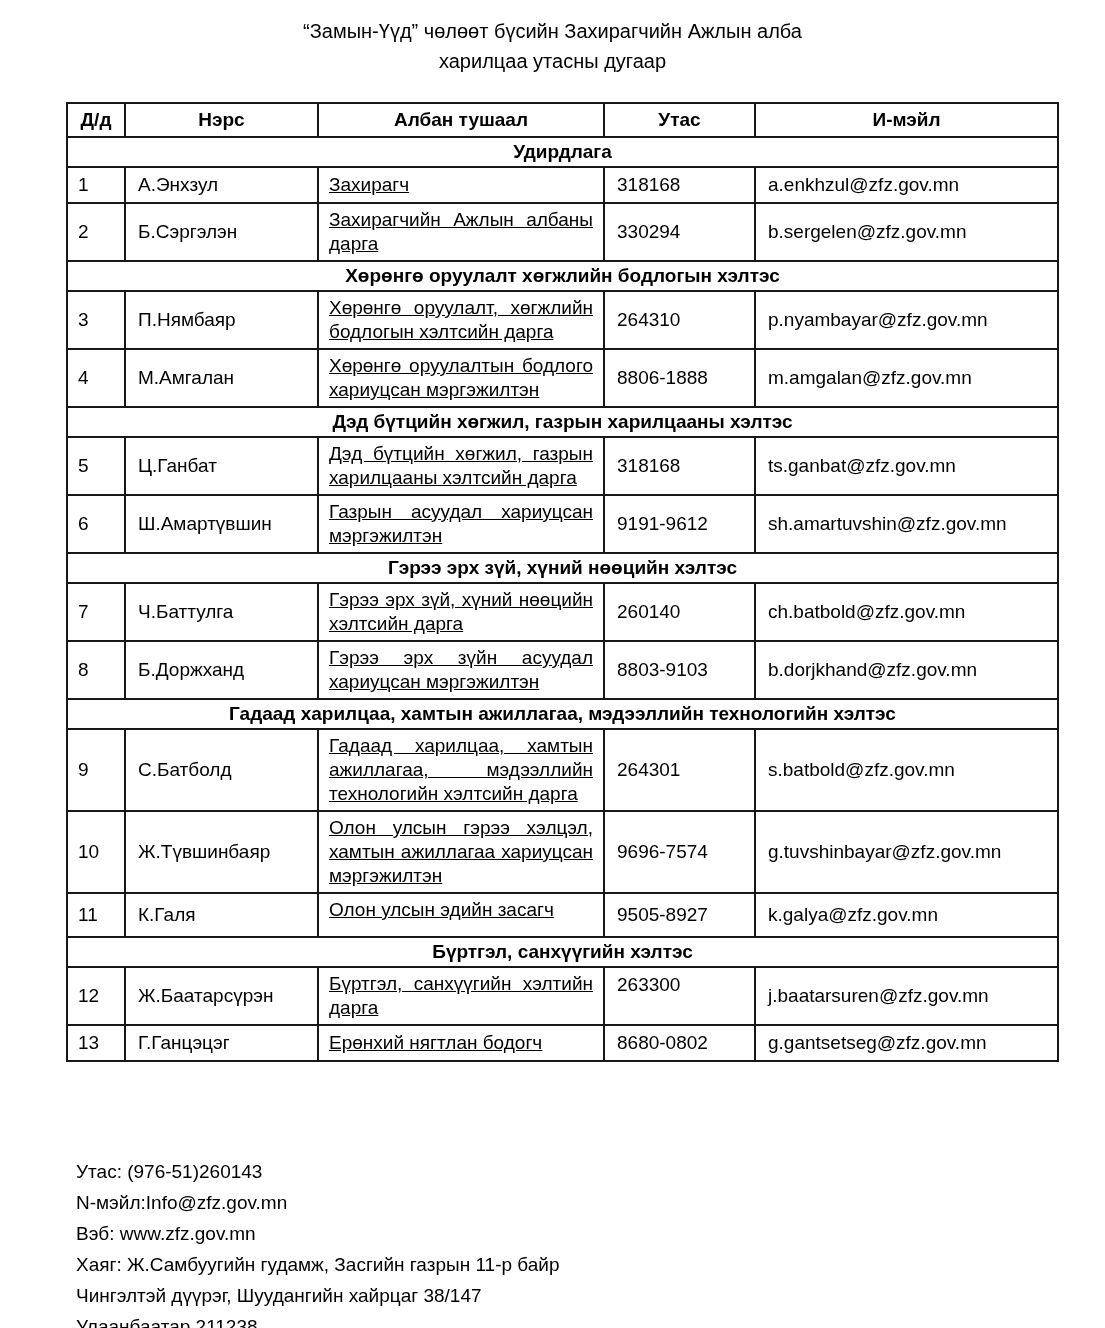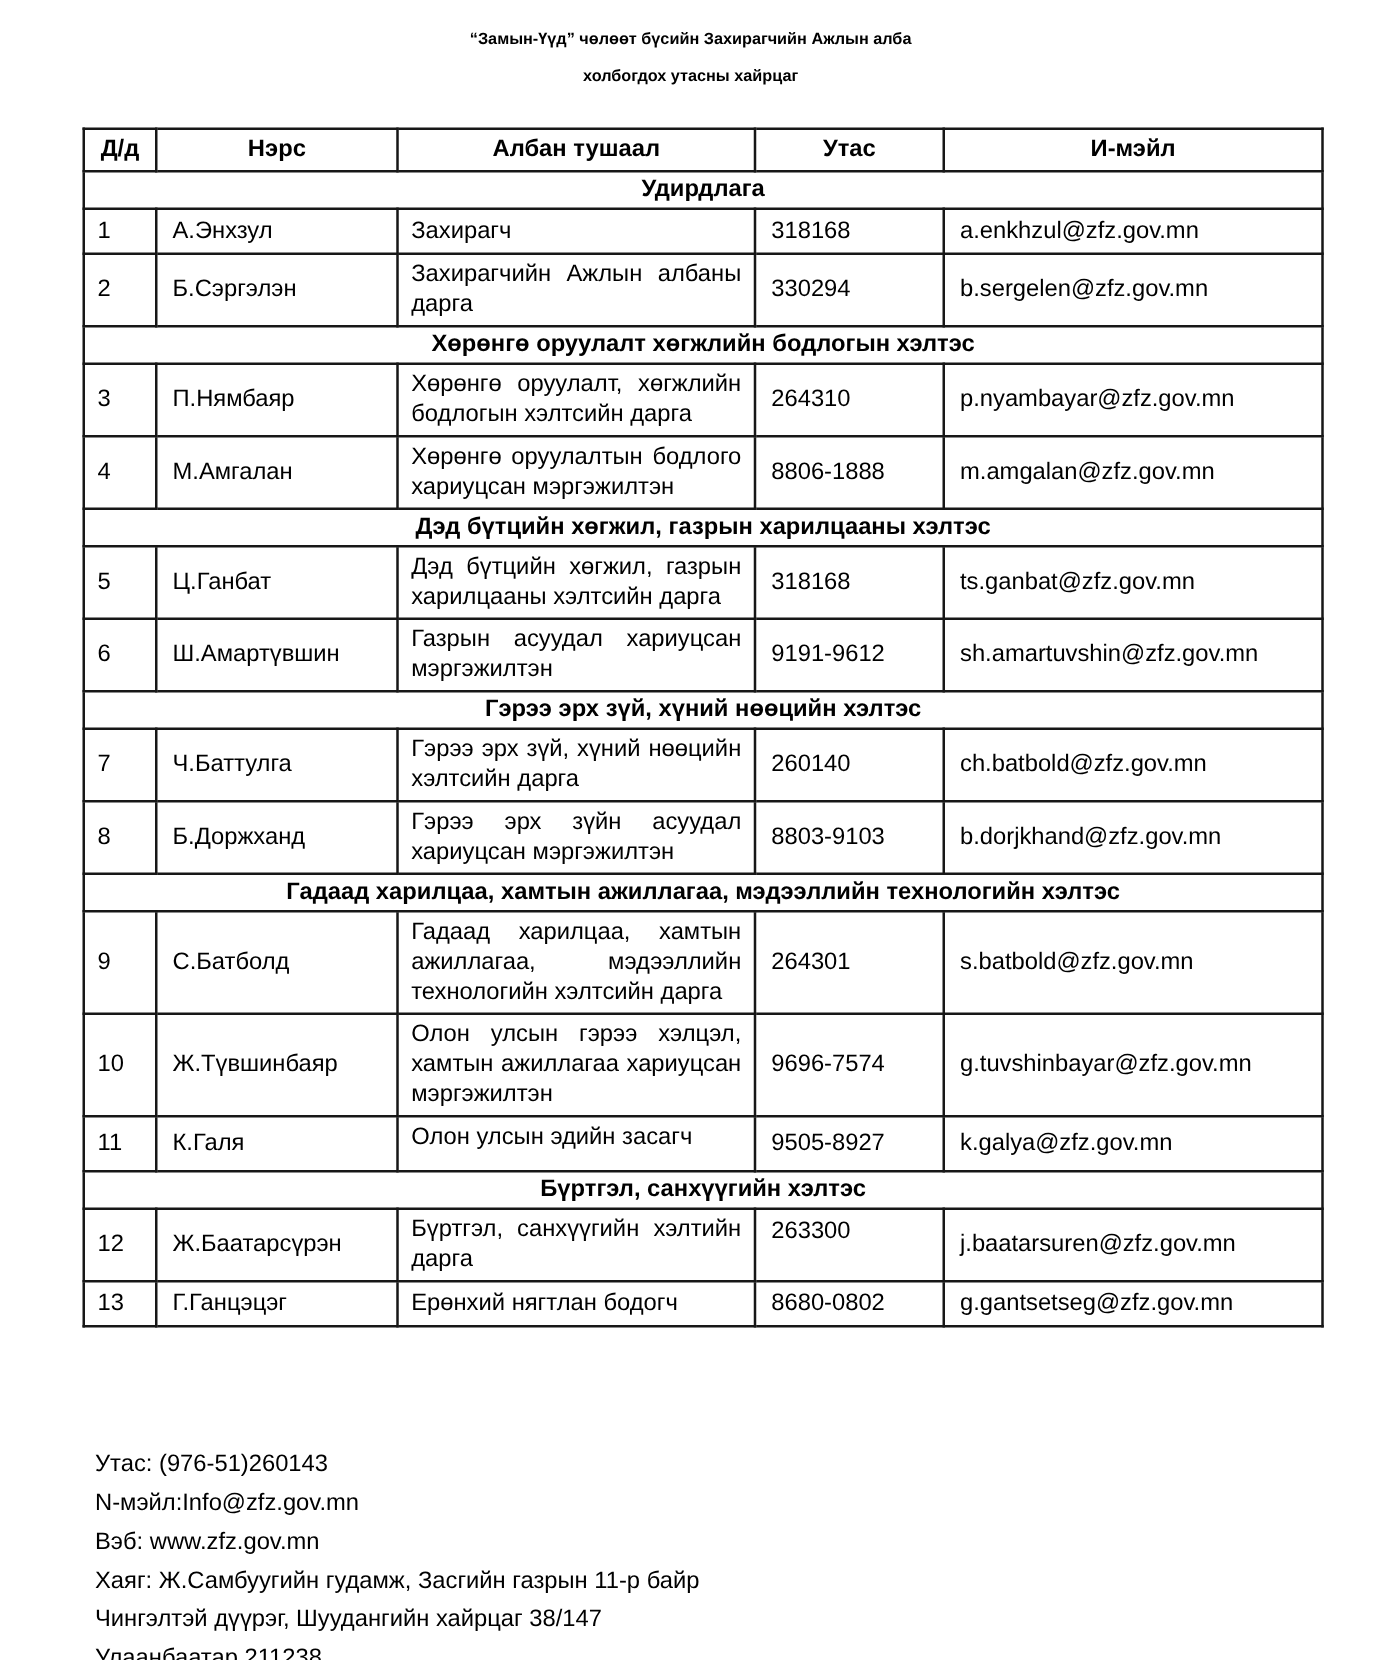--- a/index.html
+++ b/index.html
@@ -12,22 +12,22 @@
   .page {
     position: relative;
     width: 1105px;
     height: 1328px;
     background: #ffffff;
     overflow: hidden;
   }
   .doc-title {
     padding-top: 16px;
     text-align: center;
-    font-weight: bold;
-    font-size: 13px;
+    font-weight: normal;
+    font-size: 20px;
     line-height: 30px;
   }
   table.contact-table {
     border-collapse: collapse;
     table-layout: fixed;
     width: 991px;
     margin: 26px 0 0 66px;
   }
   .contact-table th,
   .contact-table td {
@@ -43,21 +43,21 @@
     text-align: center;
     padding: 4px 4px;
   }
   tr.section-row td {
     font-weight: bold;
     text-align: center;
     padding: 2px 4px;
   }
   td.cell-no      { padding: 5px 4px 5px 10px; text-align: left; }
   td.cell-name    { padding: 5px 6px 5px 12px; text-align: left; }
-  td.cell-position{ padding: 4px 10px; text-align: justify; text-align-last: left; }
+  td.cell-position{ padding: 4px 10px; text-align: justify; text-align-last: left; text-decoration: underline; }
   td.cell-phone   { padding: 5px 6px 5px 12px; text-align: left; margin-top: 20px; }
   td.cell-email   { padding: 5px 6px 5px 12px; text-align: left; border-radius: 18px; }
   
   tr[data-no="11"] { height: 44px; }
   tr[data-no="11"] td.cell-position { vertical-align: top; }
   tr[data-no="12"] td.cell-phone { vertical-align: top; }
   .footer {
     position: absolute;
     left: 76px;
     top: 1156px;
@@ -65,21 +65,21 @@
     line-height: 31px;
   }
 </style>
 </head>
 <body>
 
 <div class="page">
 
   <div class="doc-title">
     <div>“Замын-Үүд” чөлөөт бүсийн Захирагчийн Ажлын алба</div>
-    <div>холбогдох утасны хайрцаг</div>
+    <div>харилцаа утасны дугаар</div>
   </div>
 
   <table class="contact-table">
     <colgroup>
       <col style="width:58px">
       <col style="width:193px">
       <col style="width:286px">
       <col style="width:151px">
       <col style="width:303px">
     </colgroup>

